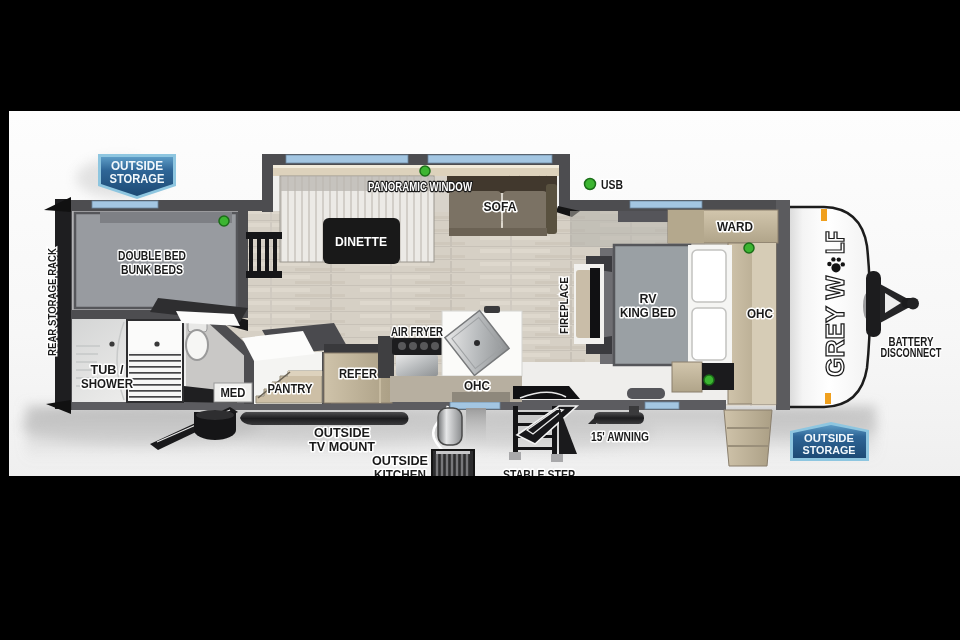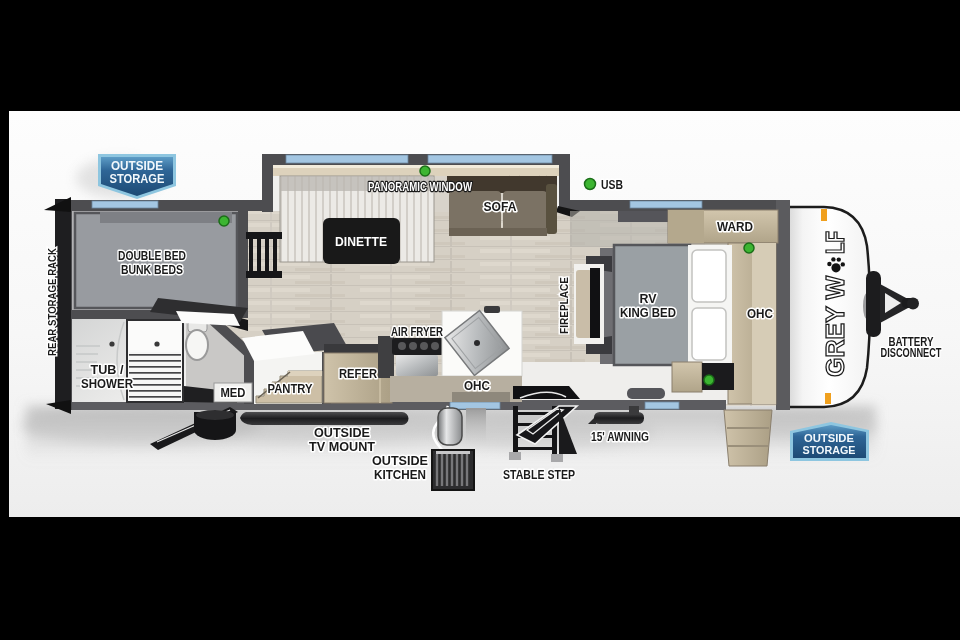--- a/index.html
+++ b/index.html
@@ -1,16 +1,16 @@
 <!DOCTYPE html>
 <html><head>
 <meta charset="utf-8">
 <style>
   html,body{margin:0;padding:0;background:#000;}
-  #stage{position:relative;width:960px;height:640px;overflow:hidden;background:#000;}
+  #stage{position:relative;width:960px;height:476px;overflow:hidden;background:#000;}
   svg{display:block;}
   text{font-family:"Liberation Sans",sans-serif;}
 </style>
 </head>
 <body>
 <div id="stage">
 <svg width="960" height="640" viewBox="0 0 960 640">
 <defs>
   <linearGradient id="bgGrad" x1="0" y1="0" x2="0" y2="1">
     <stop offset="0" stop-color="#fdfdfd"></stop>

